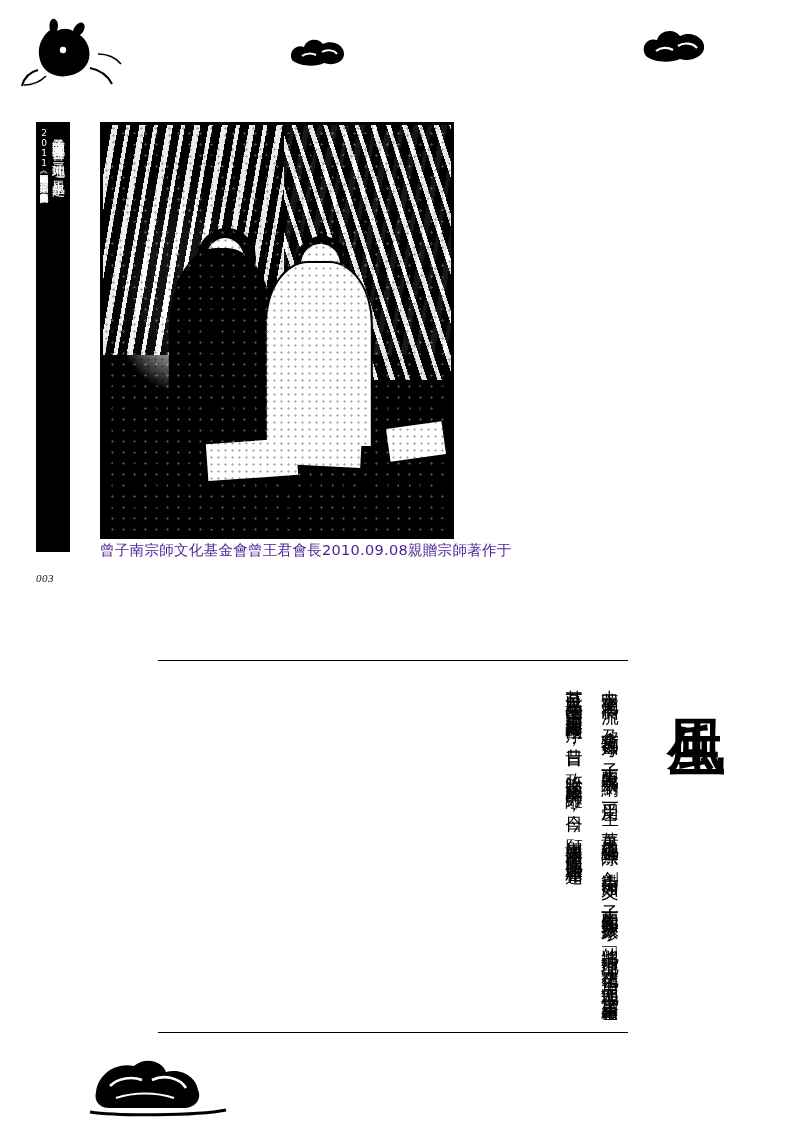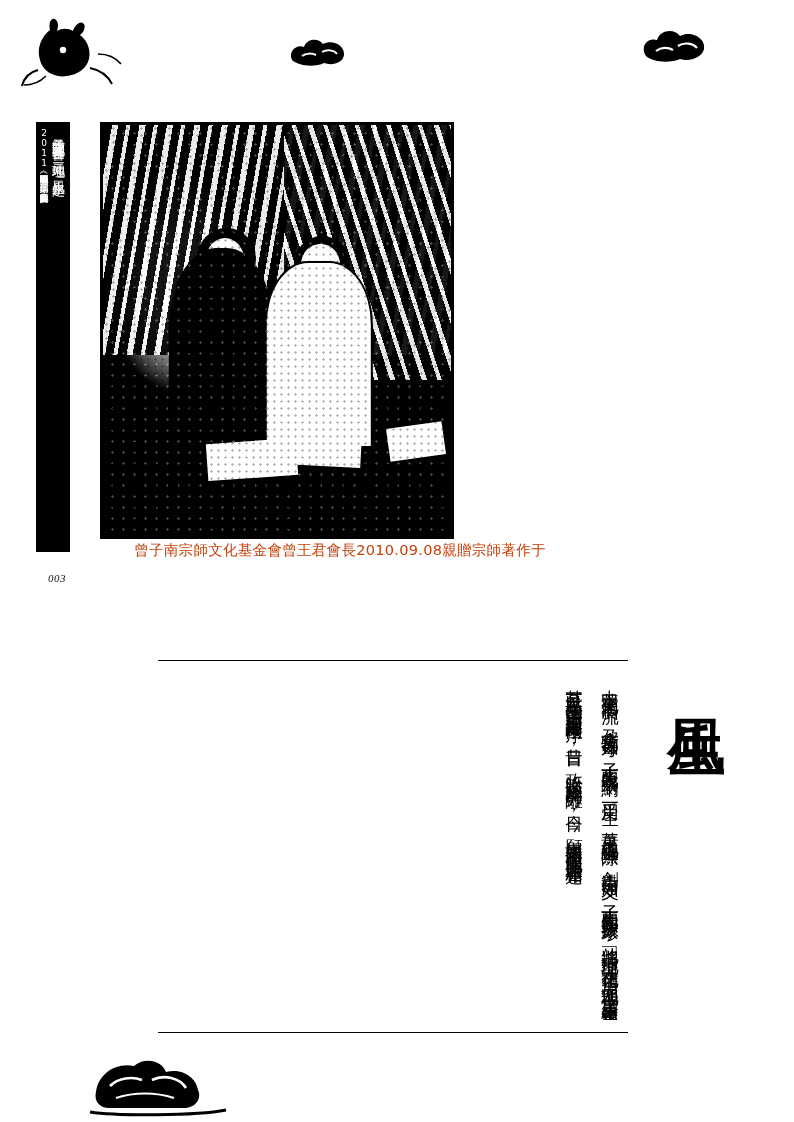--- a/index.html
+++ b/index.html
@@ -86,21 +86,20 @@
   .page-number {
     position: absolute;
     left: 36px;
     top: 572px;
     width: 40px;
     font-family: "Liberation Serif", serif;
     font-style: italic;
     font-size: 11px;
     color: #111;
     letter-spacing: 0.5px;
-    margin-left: 12px;
   }
 
   
   .photo-frame {
     position: absolute;
     left: 100px;
     top: 122px;
     width: 348px;
     height: 411px;
     border: 3px solid #000;
@@ -248,23 +247,22 @@
   }
 
   
   .caption {
     position: absolute;
     left: 100px;
     top: 540px;
     width: 480px;
     font-size: 14.5px;
     line-height: 20px;
-    color: #c2410c;
+    color: #4c1d95;
     letter-spacing: 0.3px;
-    text-align: center;
   }
 
   
   .brush-title {
     position: absolute;
     right: 66px;
     top: 598px;
     width: 92px;
     font-family: "DejaVu Serif", "Liberation Serif", serif;
     font-weight: bold;

